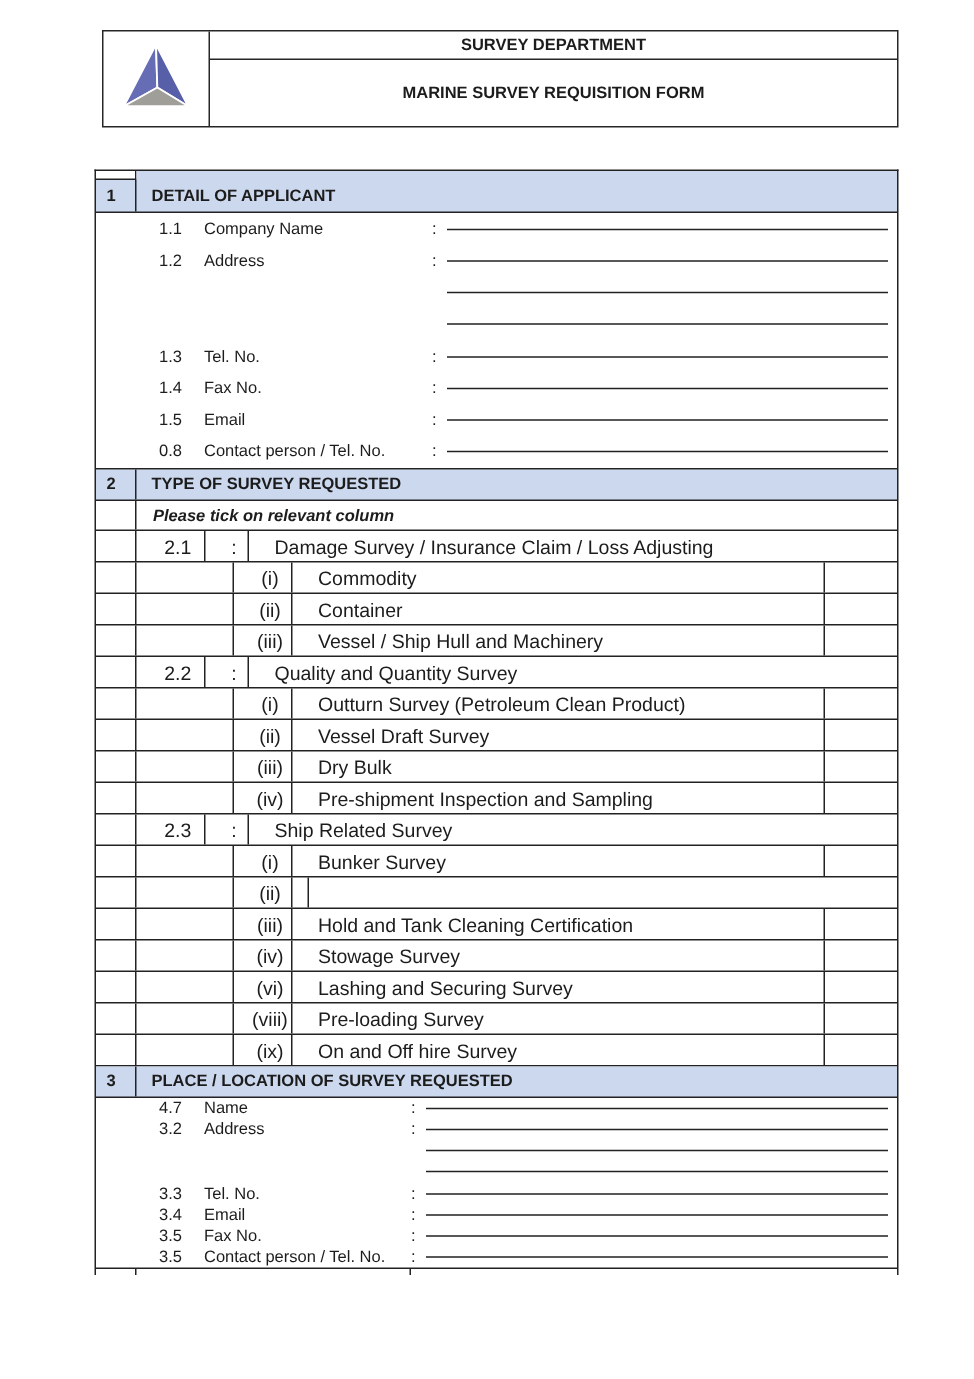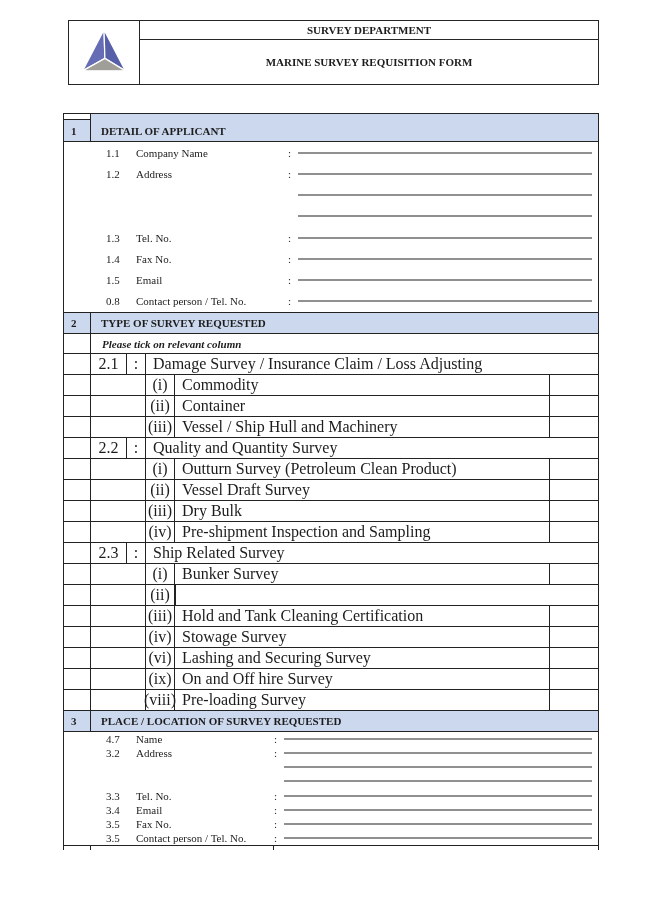--- a/index.html
+++ b/index.html
@@ -1,19 +1,19 @@
 <!DOCTYPE html>
 <html><head>
 <meta charset="utf-8">
 <style>
   * { margin:0; padding:0; box-sizing:border-box; }
   html,body { background:#ffffff; }
   .page {
     position:relative; width:649px; height:892px; background:#ffffff;
-    font-family:Liberation Serif, serif; color:#1c1c1c; overflow:hidden;
+    font-family:Liberation Sans, sans-serif; color:#1c1c1c; overflow:hidden;
   }
 
   
   .header-box {
     position:absolute; left:68px; top:20px; width:531px; height:65px;
     border:1.5px solid #262626; display:flex;
   }
   .logo-cell {
     width:71px; border-right:1.5px solid #262626;
     display:flex; align-items:center; justify-content:center;
@@ -46,21 +46,21 @@
   .band .bTitle { flex:1; display:flex; align-items:center; padding-left:10px; }
   .band2, .band3 { height:21px; }
 
   .note-row { height:20px; font-size:11px;justify-content:center; }
   .note-row .nText {
     flex:1; display:flex; align-items:center; padding-left:11px;
     font-weight:bold; font-style:italic;
   }
 
   
-  .grid { height:21px; font-size:16px; }
+  .grid { height:21px; font-size:13px;gap:10px; }
   .grid > div { display:flex; align-items:center; }
   .cNum   { width:36px; border-right:1px solid #222222; justify-content:center; }
   .cColon { width:19px; border-right:1px solid #222222; justify-content:center; }
   .cTitle { flex:1; padding-left:7px; }
   .cBlank { width:55px; border-right:1px solid #222222; }
   .cRoman { width:29px; border-right:1px solid #222222; justify-content:center; }
   .cDesc  { flex:1; padding-left:7px; }
   .cTick  { width:49px; border-left:1px solid #222222; flex:0 0 auto; }
 
   
@@ -271,29 +271,29 @@
     <div class="row grid">
       <div class="cA"></div>
       <div class="cBlank"></div>
       <div class="cRoman">(vi)</div>
       <div class="cDesc">Lashing and Securing Survey</div>
       <div class="cTick"></div>
     </div>
     <div class="row grid">
       <div class="cA"></div>
       <div class="cBlank"></div>
+      <div class="cRoman">(viii)</div>
+      <div class="cDesc">Pre-loading Survey</div>
+      <div class="cTick"></div>
+    </div>
+    <div class="row grid">
+      <div class="cA"></div>
+      <div class="cBlank"></div>
       <div class="cRoman">(ix)</div>
       <div class="cDesc">On and Off hire Survey</div>
-      <div class="cTick"></div>
-    </div>
-    <div class="row grid">
-      <div class="cA"></div>
-      <div class="cBlank"></div>
-      <div class="cRoman">(viii)</div>
-      <div class="cDesc">Pre-loading Survey</div>
       <div class="cTick"></div>
     </div>
 
     <div class="row band band3">
       <div class="cA">3</div>
       <div class="bTitle">PLACE / LOCATION OF SURVEY REQUESTED</div>
     </div>
 
     <div class="body body3">
       <div class="frow">

